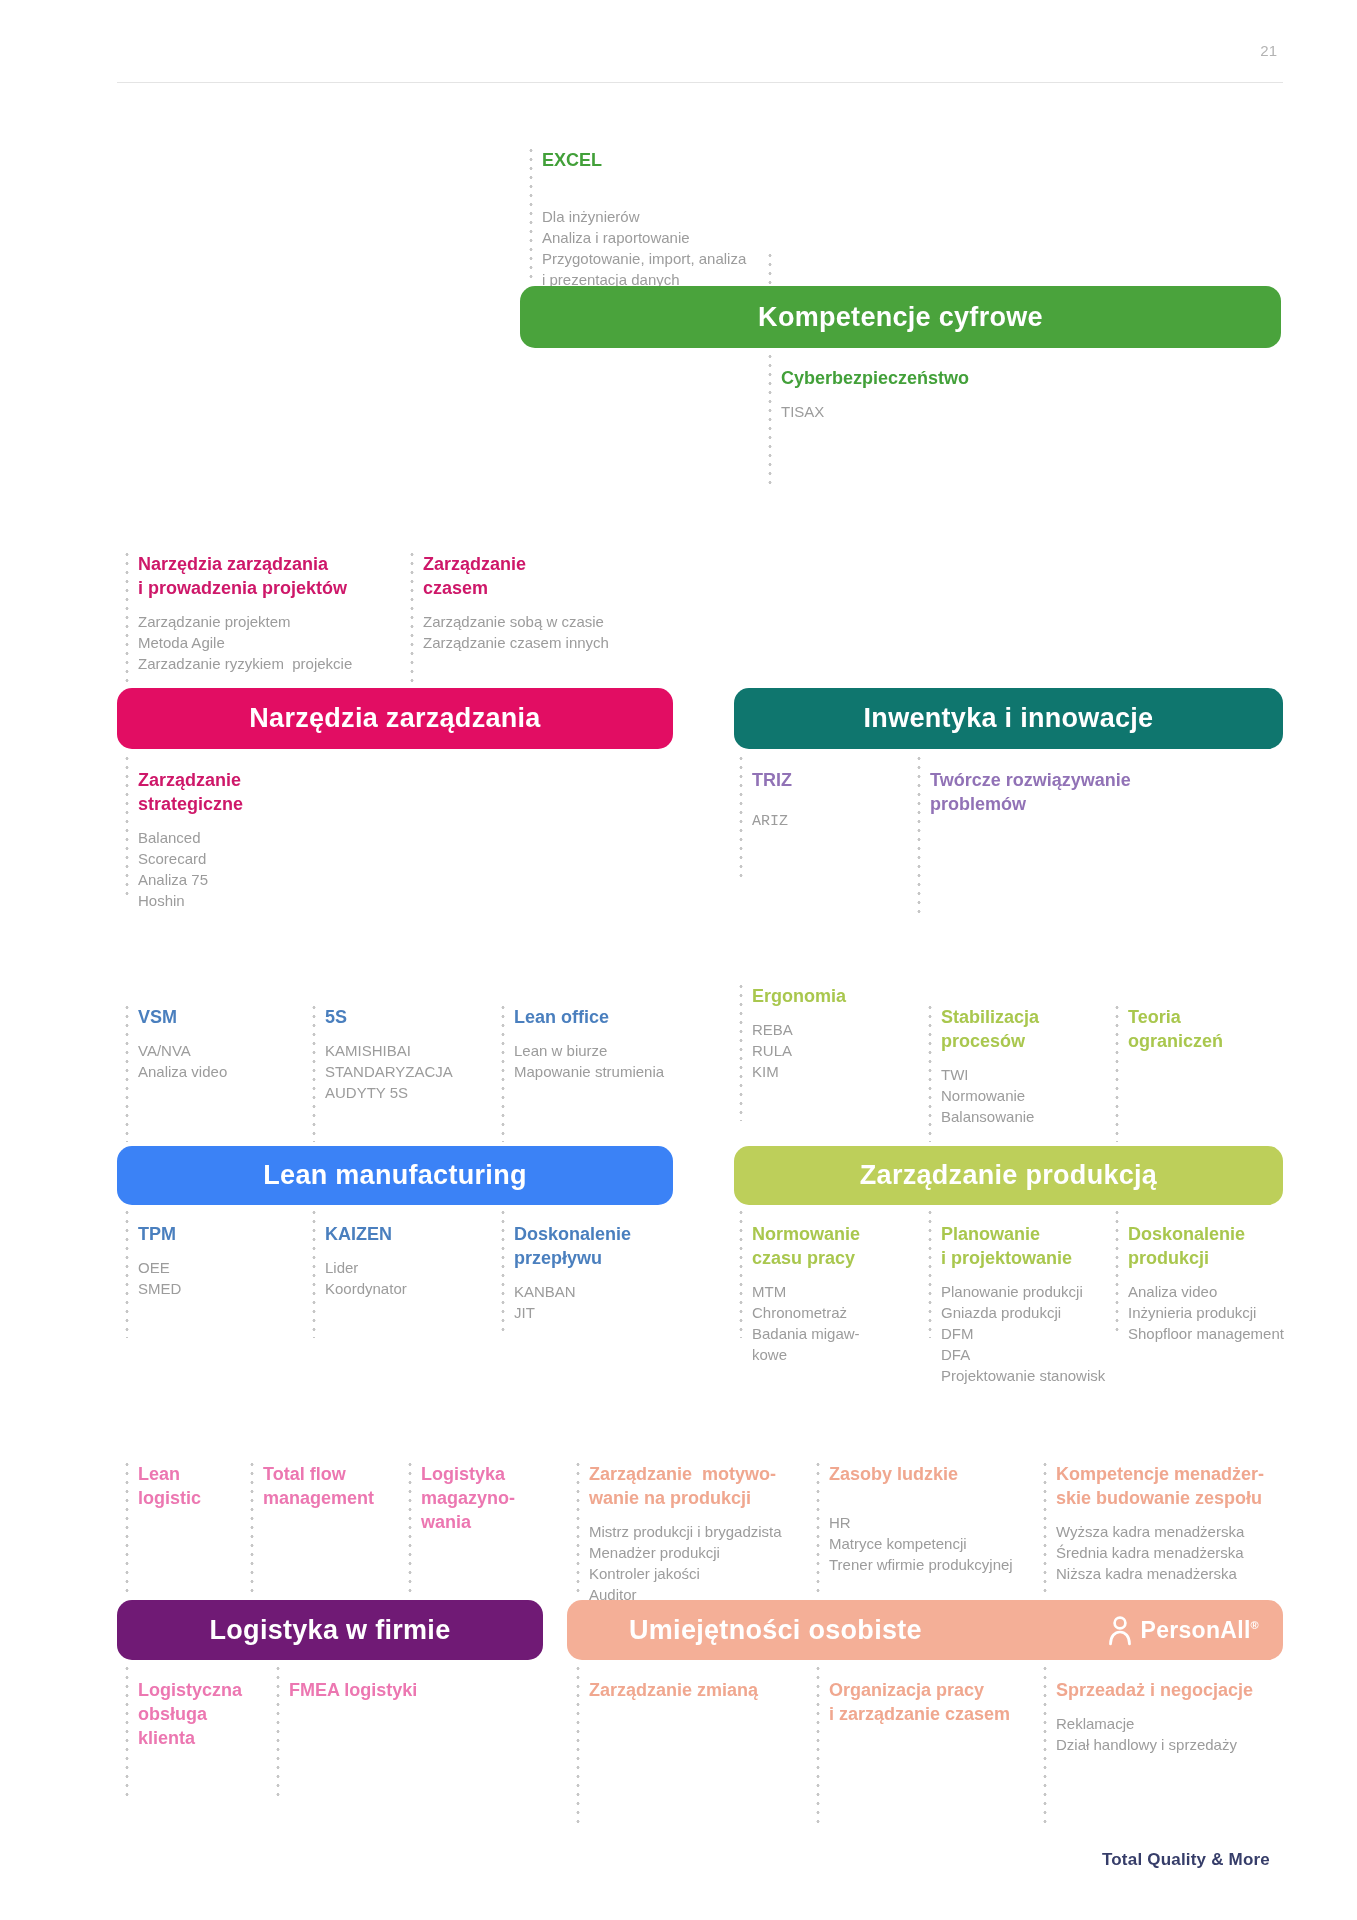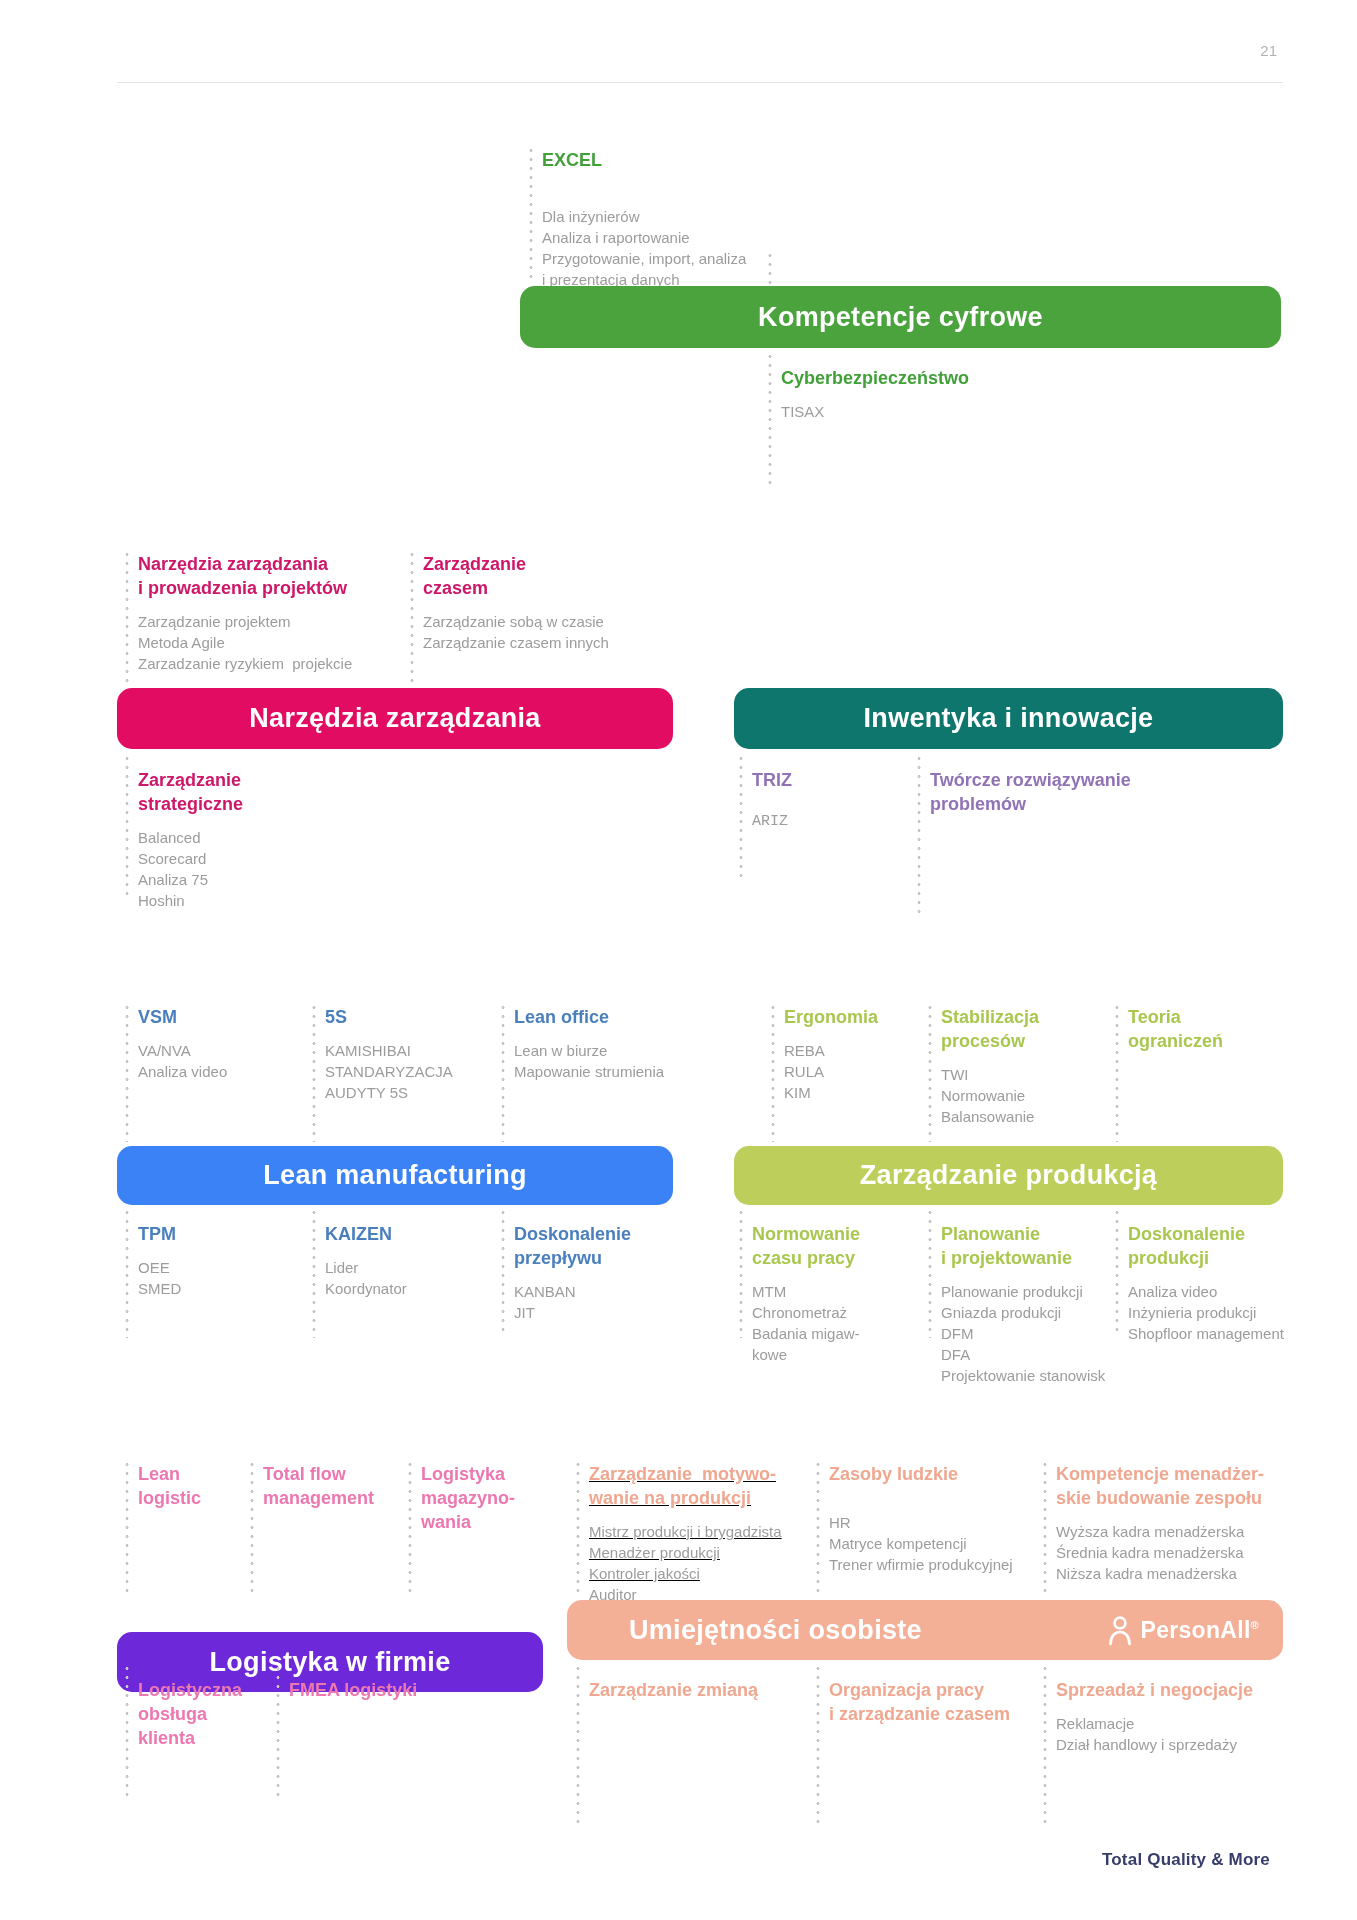--- a/index.html
+++ b/index.html
@@ -16,21 +16,21 @@
   .banner {
     position:absolute; height:61px; border-radius:15px;
     display:flex; align-items:center; justify-content:center;
     color:#fff; font-weight:bold; font-size:27px; letter-spacing:.3px;
   }
   .bg-green  { background:#4AA33C; }
   .bg-pink   { background:#E20D63; }
   .bg-purple { background:#0f766e; }
   .bg-blue   { background:#3b82f6; }
   .bg-lime   { background:#BDCF5A; }
-  .bg-pink2  { background:#6d28d9;margin-top:32px; }
+  .bg-pink2  { background:#701a75; }
   .bg-salmon { background:#F4AF97; }
 
   .topic { position:absolute; }
   .dots {
     position:absolute; left:-13px; top:-4px; width:4px;
     background-image: radial-gradient(circle at 2px 4.5px, #c6c6c6 1.4px, transparent 1.6px);
     background-size:4px 9px; background-repeat:repeat-y;
   }
   .dots-abs {
     position:absolute; width:4px;
@@ -151,21 +151,21 @@
 AUDYTY 5S</div>
   </div>
 
   <div class="topic" style="left:514px; top:1005px;">
     <span class="dots" style="top:-2px; height:139px;"></span>
     <div class="t-title c-blue">Lean office</div>
     <div class="t-list">Lean w biurze
 Mapowanie strumienia</div>
   </div>
 
-  <div class="topic" style="left:752px; top:1005px;margin-left:32px;">
+  <div class="topic" style="left:752px; top:984px;">
     <span class="dots" style="top:-2px; height:139px;"></span>
     <div class="t-title c-lime">Ergonomia</div>
     <div class="t-list">REBA
 RULA
 KIM</div>
   </div>
 
   <div class="topic" style="left:941px; top:1005px;">
     <span class="dots" style="top:-2px; height:139px;"></span>
     <div class="t-title c-lime">Stabilizacja
@@ -252,21 +252,21 @@
 management</div>
   </div>
 
   <div class="topic" style="left:421px; top:1462px;">
     <span class="dots" style="top:-2px; height:135px;"></span>
     <div class="t-title c-pink2">Logistyka
 magazyno-
 wania</div>
   </div>
 
-  <div class="topic" style="left:589px; top:1462px;text-decoration:underline;">
+  <div class="topic" style="left:589px; top:1462px;">
     <span class="dots" style="top:-2px; height:135px;"></span>
     <div class="t-title c-salmon">Zarządzanie  motywo-
 wanie na produkcji</div>
     <div class="t-list">Mistrz produkcji i brygadzista
 Menadżer produkcji
 Kontroler jakości
 Auditor</div>
   </div>
 
   <div class="topic" style="left:829px; top:1462px;">

